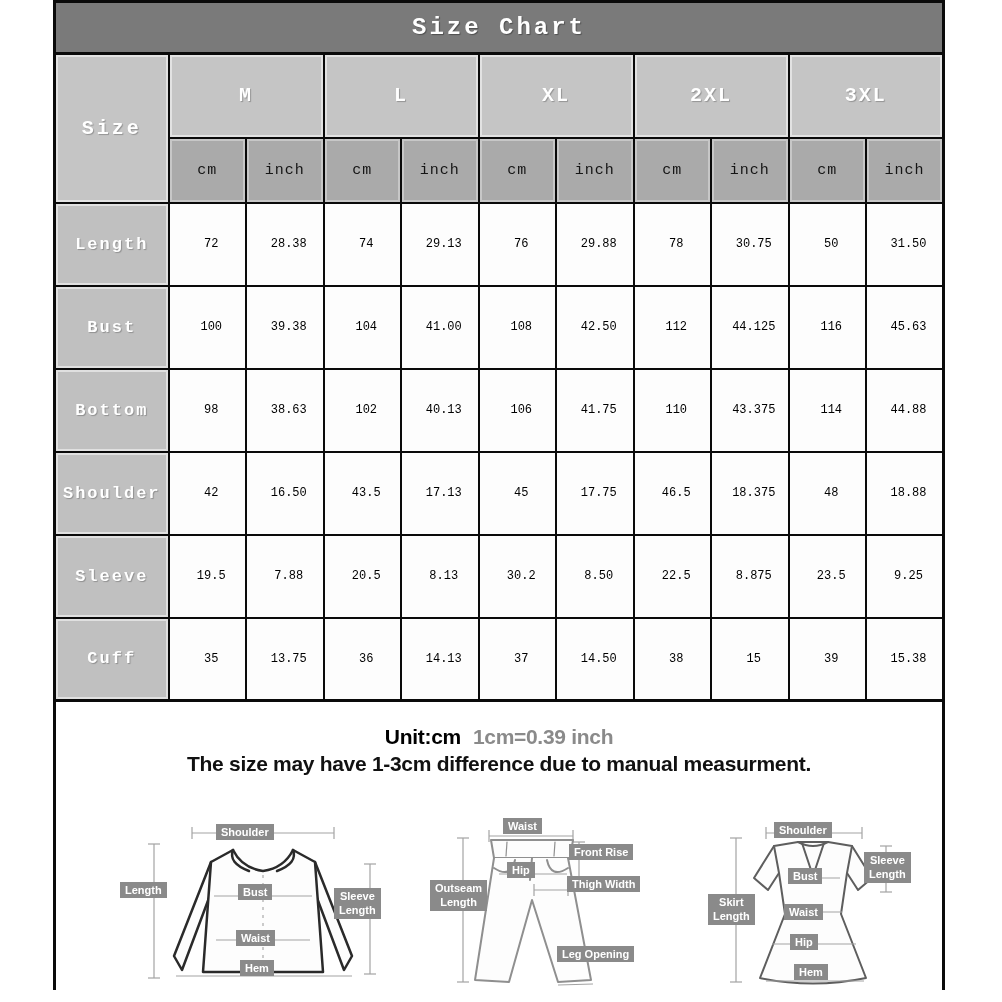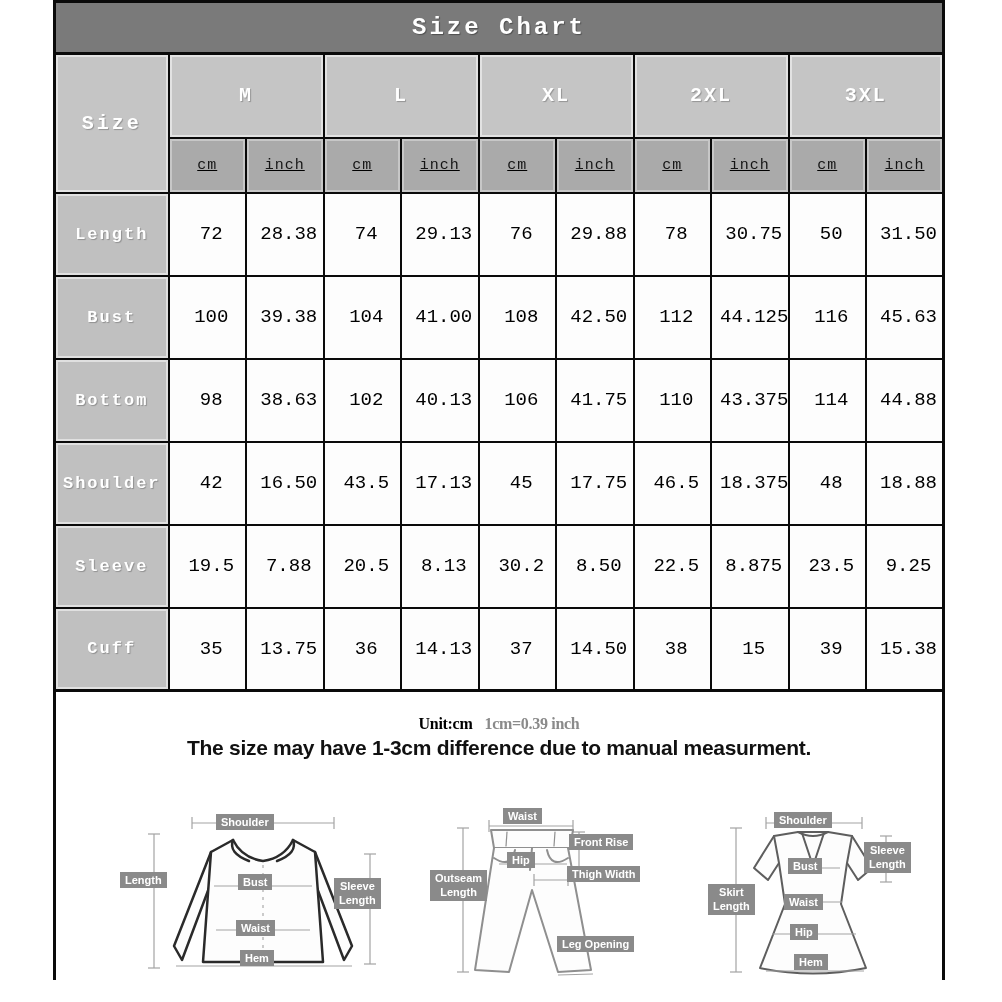--- a/index.html
+++ b/index.html
@@ -21,21 +21,21 @@
     color: #ffffff; font-weight: bold; font-size: 24px; letter-spacing: 3px;
     text-shadow: 1px 1px 1px rgba(0,0,0,0.35);
   }
   table {
     border-collapse: collapse; width: 892px; table-layout: fixed;
     border: 3px solid var(--table-border, #0a0a0a);
   }
   th, td { border: 2px solid var(--table-border, #0a0a0a); text-align: center; vertical-align: middle; padding: 0; }
   col.c-size { width: 114px; }
   tr.hrow1 { height: 84px; }
-  tr.hrow2 { height: 55px; text-decoration: underline; }
+  tr.hrow2 { height: 65px; }
   tr.trow  { height: 83px; }
   th.corner {
     background: var(--size-header-bg, #c5c5c5); color: #ffffff;
     font-size: 20px; font-weight: bold; letter-spacing: 3px;
     box-shadow: inset 0 0 0 2px rgba(255,255,255,0.5);
     text-shadow: 1px 1px 1px rgba(0,0,0,0.25);
   }
   th.sizeh {
     background: var(--size-header-bg, #c5c5c5); color: #ffffff;
     font-size: 20px; font-weight: bold; letter-spacing: 2px;
@@ -46,31 +46,31 @@
     background: var(--unit-header-bg, #aaaaaa); color: #151515;
     font-size: 15px; font-weight: normal; letter-spacing: 1px;
     box-shadow: inset 0 0 0 2px rgba(255,255,255,0.35);
   }
   th.rowlab {
     background: var(--row-label-bg, #c0c0c0); color: #ffffff;
     font-size: 17px; font-weight: bold; letter-spacing: 2px;
     box-shadow: inset 0 0 0 2px rgba(255,255,255,0.5);
     text-shadow: 1px 1px 1px rgba(0,0,0,0.25);
   }
-  td.val { background: #fdfdfd; color: #000000; font-size: 19px; padding-left: 8px; }
+  td.val { background: #fdfdfd; color: #000000; font-size: 12px; padding-left: 8px; }
   .footer {
     border-left: 3px solid var(--table-border, #0a0a0a);
     border-right: 3px solid var(--table-border, #0a0a0a);
     height: 288px; position: relative; background: #ffffff;
   }
   .notes {
     text-align: center; padding-top: 23px;
     font-family: "Liberation Sans", sans-serif; font-weight: bold;
   }
-  .note1 { font-size: 16px; color: #000; letter-spacing: -0.3px; font-family: Liberation Serif, serif; }
+  .note1 { font-size: 21px; color: #000; letter-spacing: -0.3px; }
   .note1 .conv { color: var(--note-gray, #8a8a8a); margin-left: 12px; }
   .note2 { font-size: 21px; color: #111; margin-top: 3px; letter-spacing: -0.3px; }
   .diagrams {
     position: absolute; left: 0; top: 116px; width: 100%; height: 172px;
     display: flex; align-items: flex-start;
   }
   .diag { position: relative; height: 172px; }
   .diag svg { position: absolute; left: 0; top: 0; }
   .diag-shirt { width: 295px; margin-left: 56px; }
   .diag-pants { width: 255px; margin-left: 14px; }

